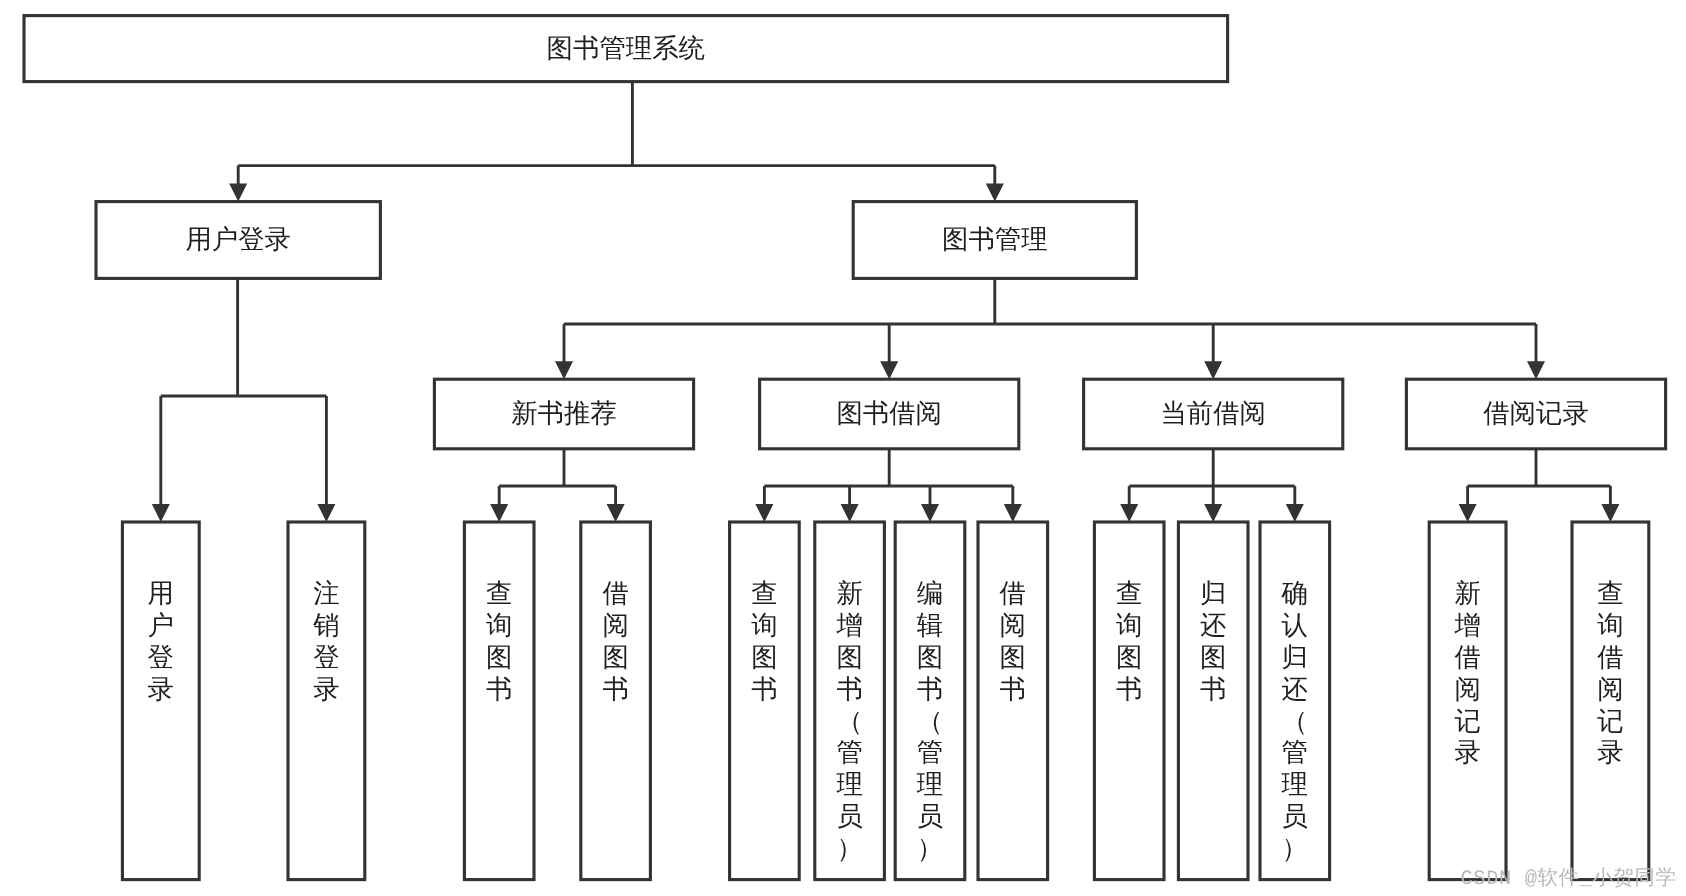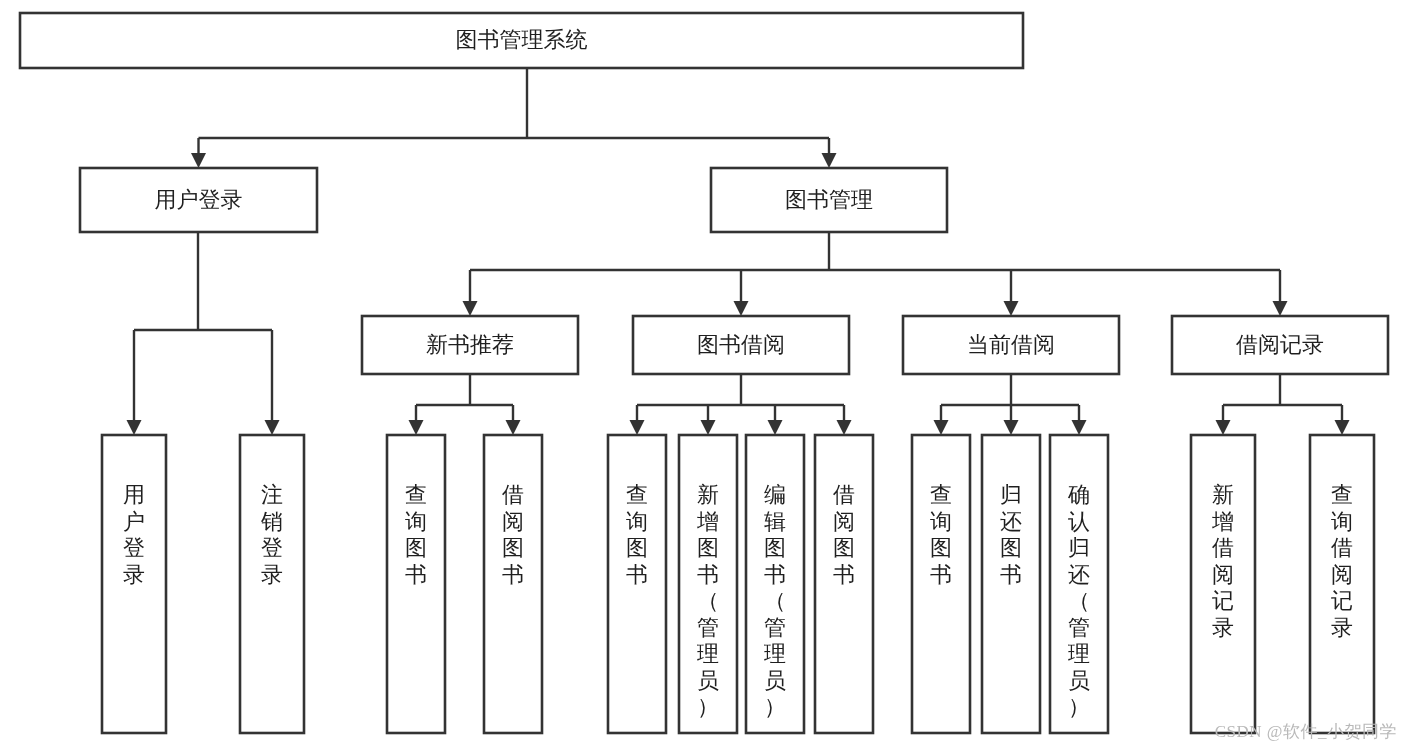--- a/index.html
+++ b/index.html
@@ -7,21 +7,21 @@
        font-family:"Liberation Sans","DejaVu Sans",sans-serif;color:#2b2b2b;}
   #diagram{position:absolute;left:0;top:0;width:1405px;height:747px;}
   .node-box{fill:#ffffff;stroke:#333333;stroke-width:2.6;}
   .node-label{font-family:"Liberation Sans","DejaVu Sans",sans-serif;
               font-size:22px;fill:#1f1f1f;text-anchor:middle;dominant-baseline:middle;}
   .node-label-vert{font-family:"Liberation Sans","DejaVu Sans",sans-serif;
               font-size:22px;fill:#1f1f1f;}
   .edge{stroke:#333333;stroke-width:2.4;fill:none;}
   .arrow-head{fill:#333333;stroke:none;}
   .watermark{position:absolute;right:8px;bottom:4px;font-size:17px;color:#b9b9b9;
-             font-family:Liberation Serif, serif;white-space:nowrap;
+             font-family:Liberation Mono, monospace;white-space:nowrap;
              letter-spacing:.5px;}
 </style>
 </head>
 <body>
 
 <svg id="diagram" viewBox="0 0 1405 747">
     <line x1="527" y1="68" x2="527" y2="138" class="edge"></line>
     <line x1="198.5" y1="138" x2="829" y2="138" class="edge"></line>
     <line x1="198.5" y1="138" x2="198.5" y2="155" class="edge"></line>
     <polygon points="191,153 206,153 198.5,168" class="arrow-head"></polygon>

